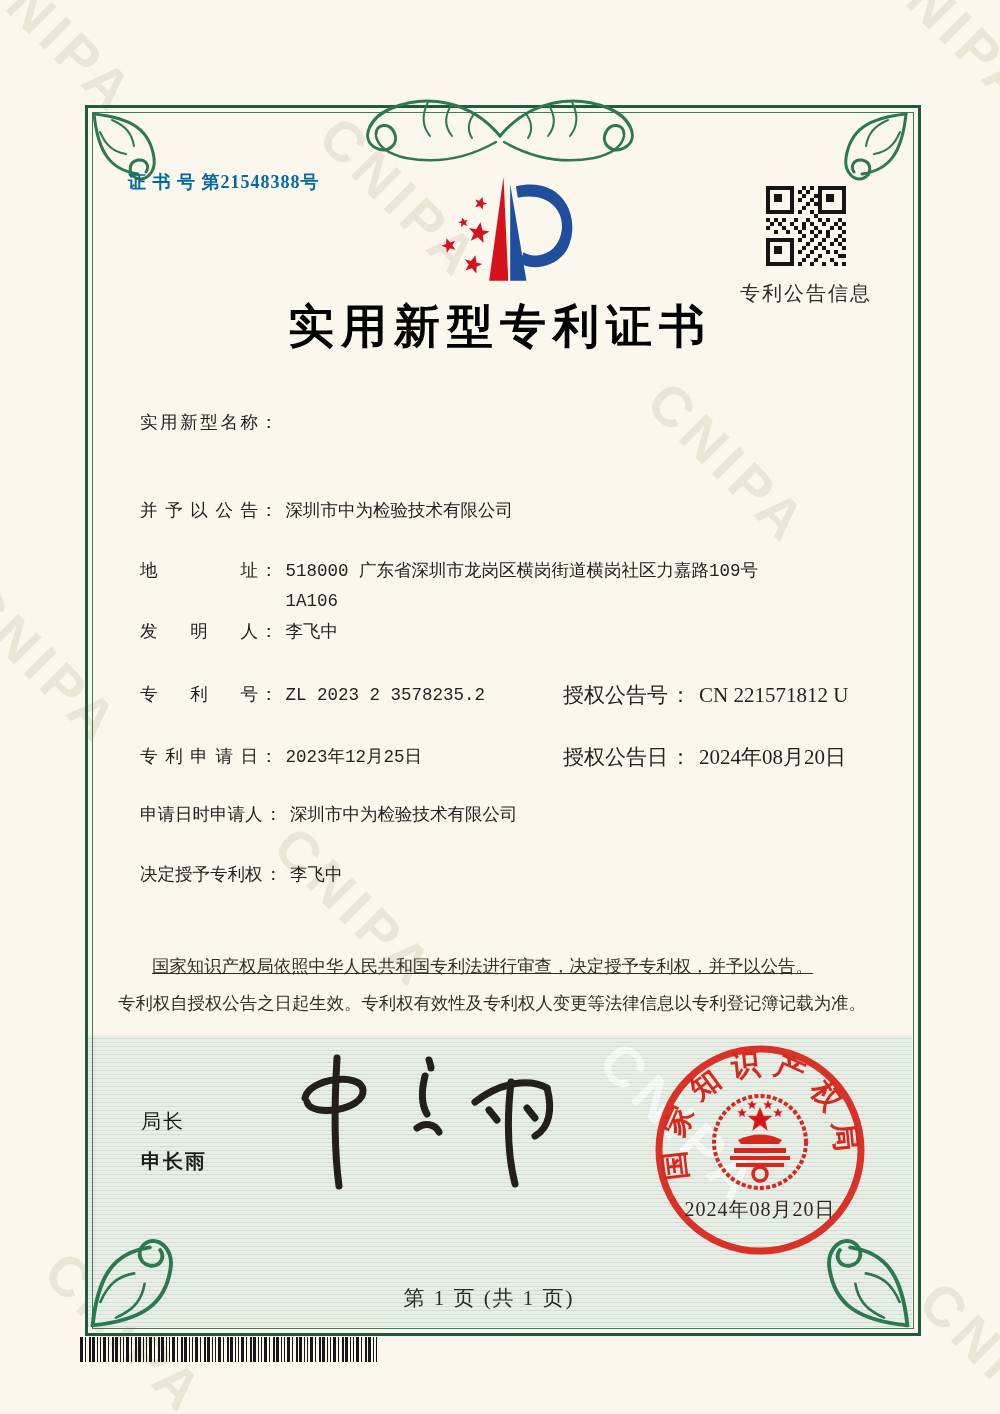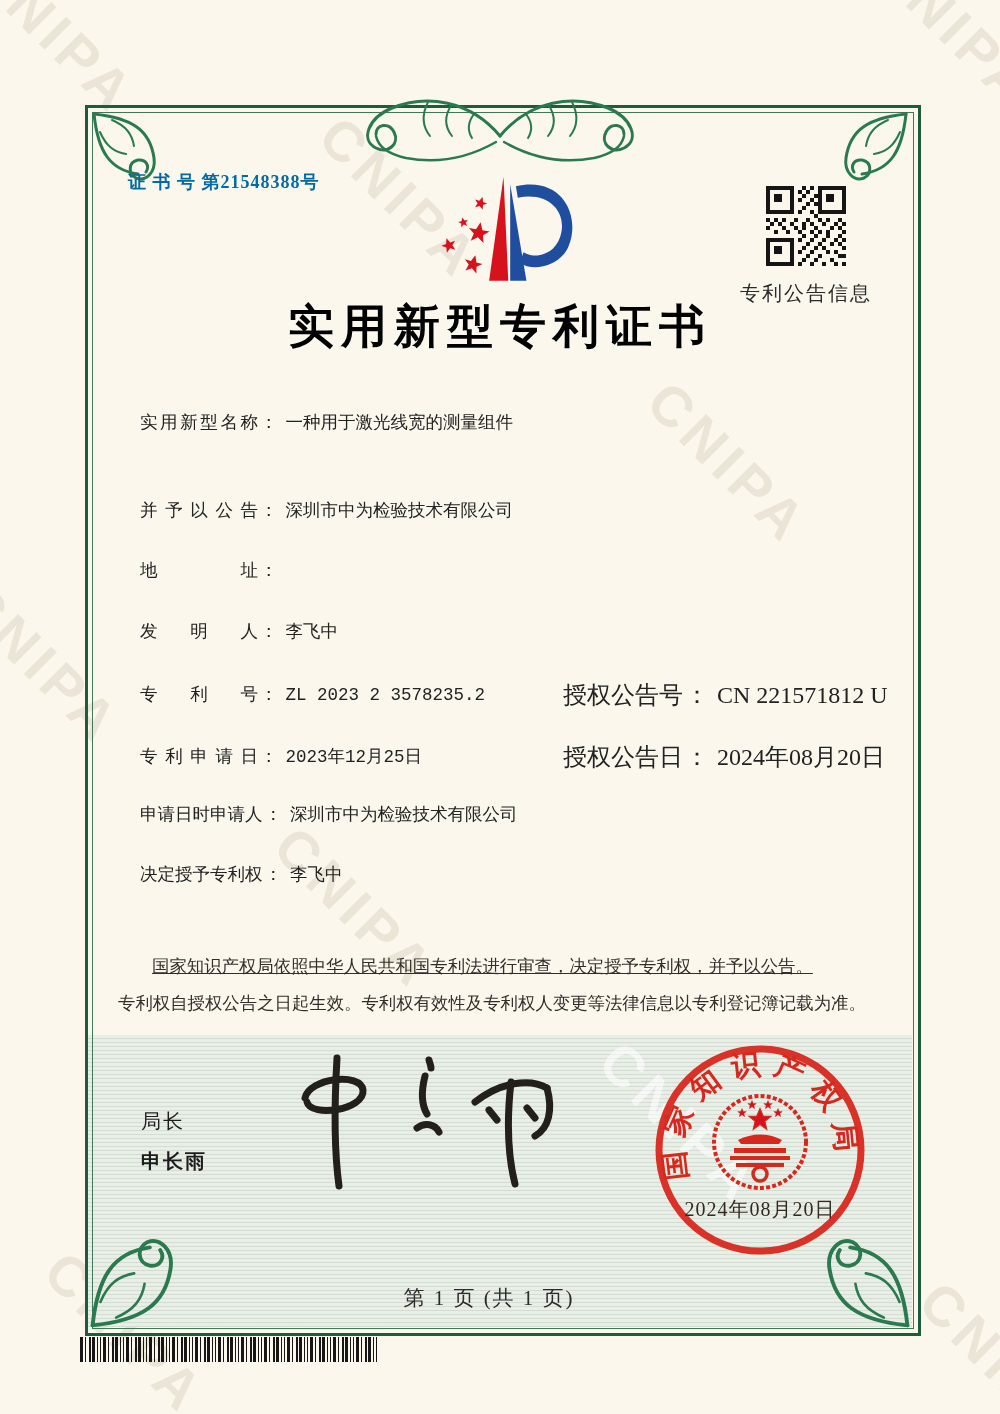--- a/index.html
+++ b/index.html
@@ -46,21 +46,21 @@
               font-size:20px;color:#2a2a2a;letter-spacing:2px;margin-top:8px;}
   .title{position:absolute;left:0;top:296px;width:1000px;text-align:center;
          font-size:46px;font-weight:bold;color:#000;letter-spacing:7px;}
   
   .row{position:absolute;left:140px;display:flex;align-items:flex-start;
        font-size:17.5px;color:#222;line-height:30px;font-family:Liberation Mono, monospace;}
   .lbl{width:118px;text-align:justify;text-align-last:justify;flex:none;}
   .lbl-auto{flex:none;}
   .colon{flex:none;margin:0 8px 0 2px;}
   .val{white-space:normal;}
-  .row-r{position:absolute;left:563px;display:flex;font-size:24px;color:#222;line-height:30px;}
+  .row-r{position:absolute;left:563px;display:flex;font-size:21px;color:#222;line-height:30px;}
   
   .statement{position:absolute;left:118px;top:948px;width:764px;font-size:17.4px;
              color:#332f28;line-height:37px;text-align:justify;}
   .statement .l1{text-indent:34px;text-decoration:underline;}
   
   .sig-title{position:absolute;left:141px;top:1108px;font-family:"Liberation Sans","DejaVu Sans",sans-serif;
              font-size:20px;font-weight:normal;color:#1d1d1d;letter-spacing:2px;}
   .sig-name{position:absolute;left:141px;top:1148px;font-family:"Liberation Sans","DejaVu Sans",sans-serif;
             font-size:20px;font-weight:bold;color:#1d1d1d;letter-spacing:2px;text-align:right;}
   .signature-svg{position:absolute;left:275px;top:1052px;}
@@ -163,32 +163,35 @@
     <div class="qf bl"></div>
     <div class="qdots"></div>
   </div>
   <div class="qr-caption">专利公告信息</div>
 
   <div class="title">实用新型专利证书</div>
 
   <div class="row" style="top:408px">
     <span class="lbl">实用新型名称</span>
     <span class="colon">：</span>
-    <span class="val">一种用于激光线宽的测量组件</span>
   </div>
 
   <div class="row" style="top:496px">
     <span class="lbl">并予以公告</span>
     <span class="colon">：</span>
     <span class="val">深圳市中为检验技术有限公司</span>
   </div>
 
   <div class="row" style="top:556px">
     <span class="lbl">地址</span>
     <span class="colon">：</span>
+    <span class="val" style="width:618px">
+      <span style="display:block">518000 广东省深圳市龙岗区横岗街道横岗社区力嘉路109号</span>
+      <span style="display:block">1A106</span>
+    </span>
   </div>
 
   <div class="row" style="top:617px">
     <span class="lbl">发明人</span>
     <span class="colon">：</span>
     <span class="val">李飞中</span>
   </div>
 
   <div class="row" style="top:680px">
     <span class="lbl">专利号</span>

